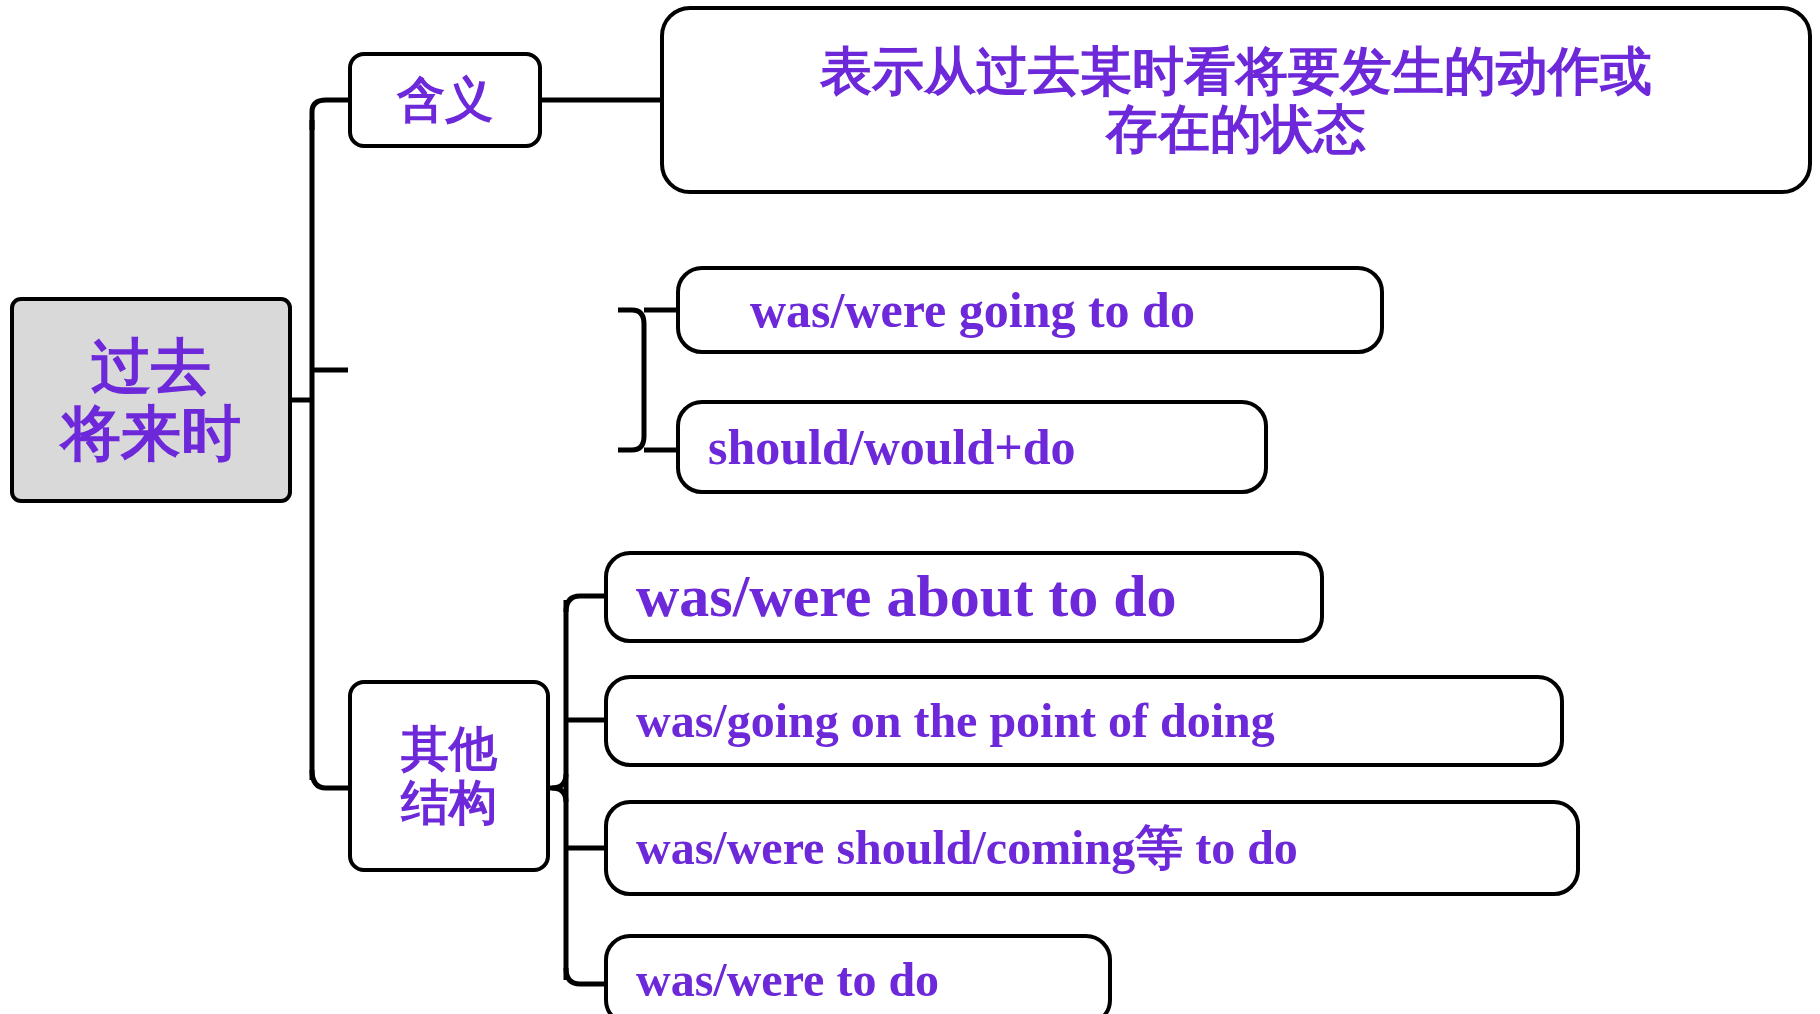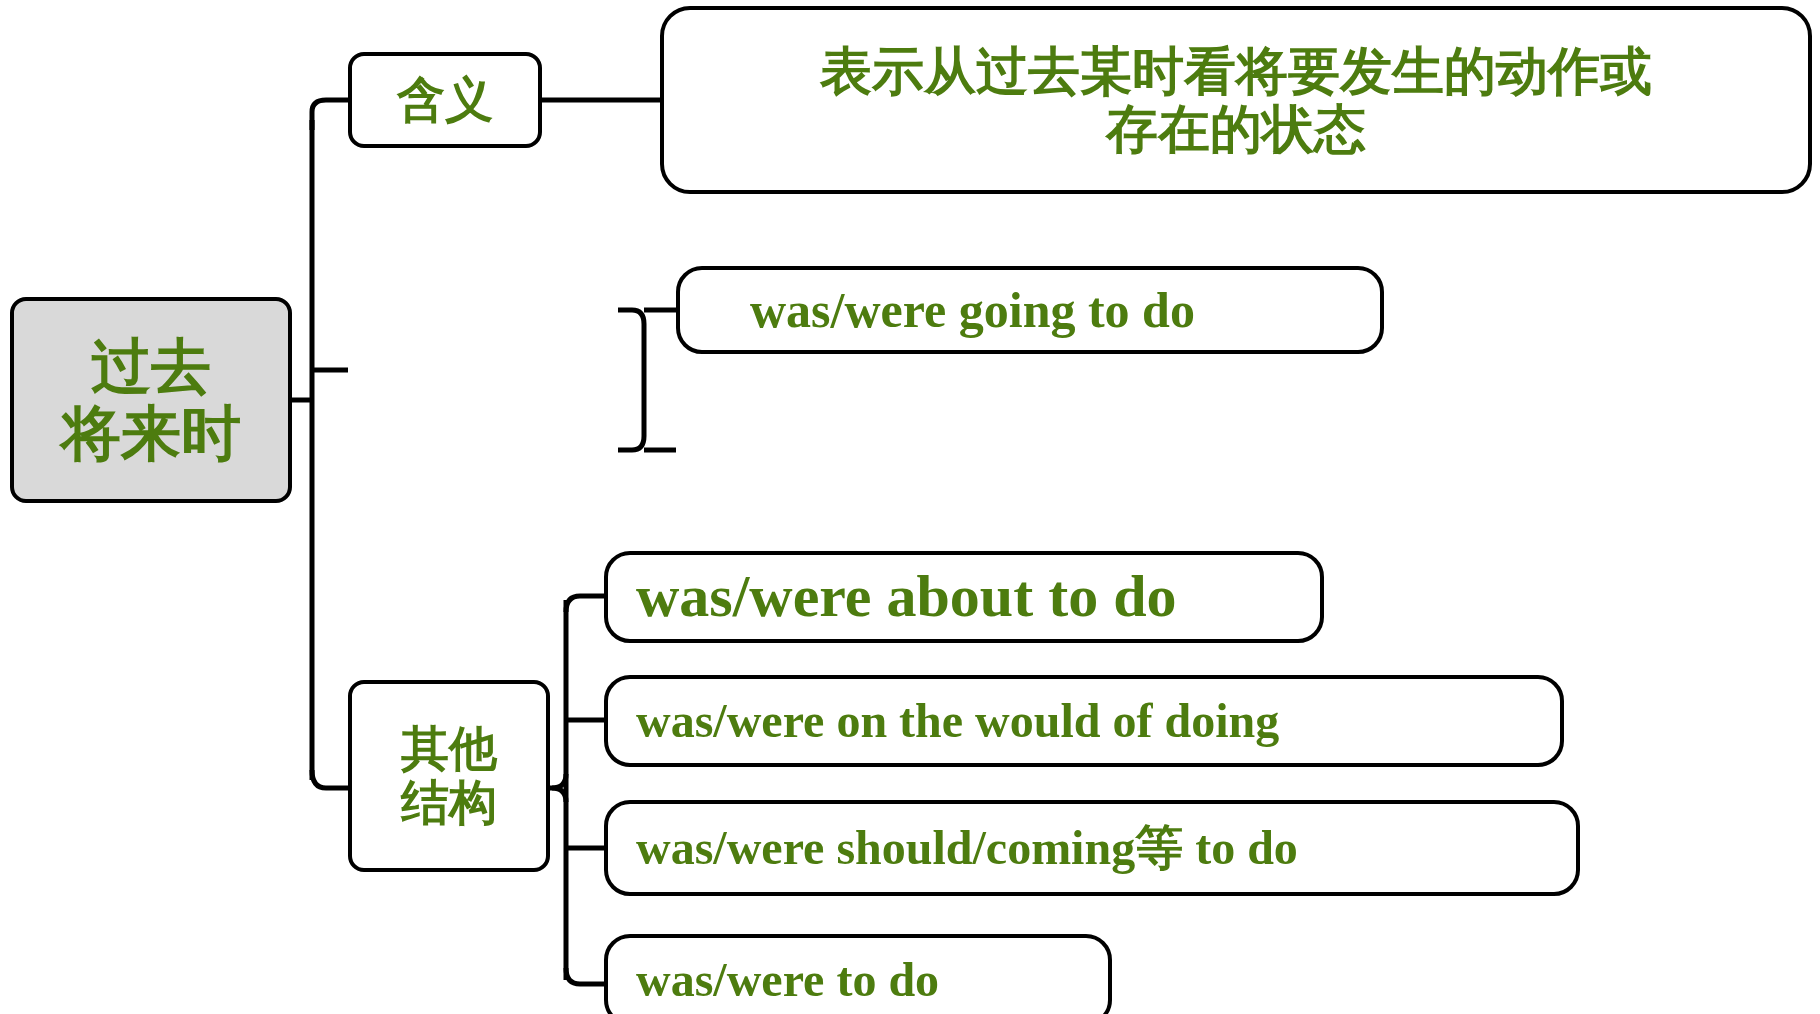--- a/index.html
+++ b/index.html
@@ -28,25 +28,25 @@
   .node {
     position: absolute;
     box-sizing: border-box;
     border: 4px solid #000000;
     background: #ffffff;
     display: flex;
     align-items: center;
     justify-content: center;
     text-align: center;
     line-height: 1.12;
-    color: #4d7c0f;
+    color: #6d28d9;
   }
   .node.root {
     background: #d9d9d9;
-    border-radius: 16px;
+    border-radius: 11px;
   }
   .node.cn {
     font-family: "DejaVu Serif", "Liberation Serif", serif;
     font-weight: 700;
   }
   .node.en {
     font-family: "Liberation Serif", serif;
     font-weight: 700;
   }
   .r-small { border-radius: 16px; }
@@ -107,32 +107,35 @@
   <div class="node cn r-med" style="left:660px; top:6px; width:1152px; height:188px; font-size:52px;">
     <span class="inner">表示从过去某时看将要发生的动作或
 存在的状态</span>
   </div>
 
 
   <div class="node en r-big left-align" style="left:676px; top:266px; width:708px; height:88px; font-size:50px;padding-left:42px;">
     <span class="inner">was/were going to do</span>
   </div>
 
+  <div class="node en r-big left-align" style="left:676px; top:400px; width:592px; height:94px; font-size:50px;">
+    <span class="inner">should/would+do</span>
+  </div>
 
   <div class="node cn r-small" style="left:348px; top:680px; width:202px; height:192px; font-size:48px;">
     <span class="inner">其他
 结构</span>
   </div>
 
   <div class="node en r-big left-align" style="left:604px; top:551px; width:720px; height:92px; font-size:60px;">
     <span class="inner">was/were about to do</span>
   </div>
 
   <div class="node en r-big left-align" style="left:604px; top:675px; width:960px; height:92px; font-size:48px;">
-    <span class="inner">was/were on the would of doing</span>
+    <span class="inner">was/going on the point of doing</span>
   </div>
 
   <div class="node en r-big left-align" style="left:604px; top:800px; width:976px; height:96px; font-size:48px;">
     <span class="inner">was/were should/coming等 to do</span>
   </div>
 
   <div class="node en r-big left-align" style="left:604px; top:934px; width:508px; height:92px; font-size:48px;">
     <span class="inner">was/were to do</span>
   </div>
 

